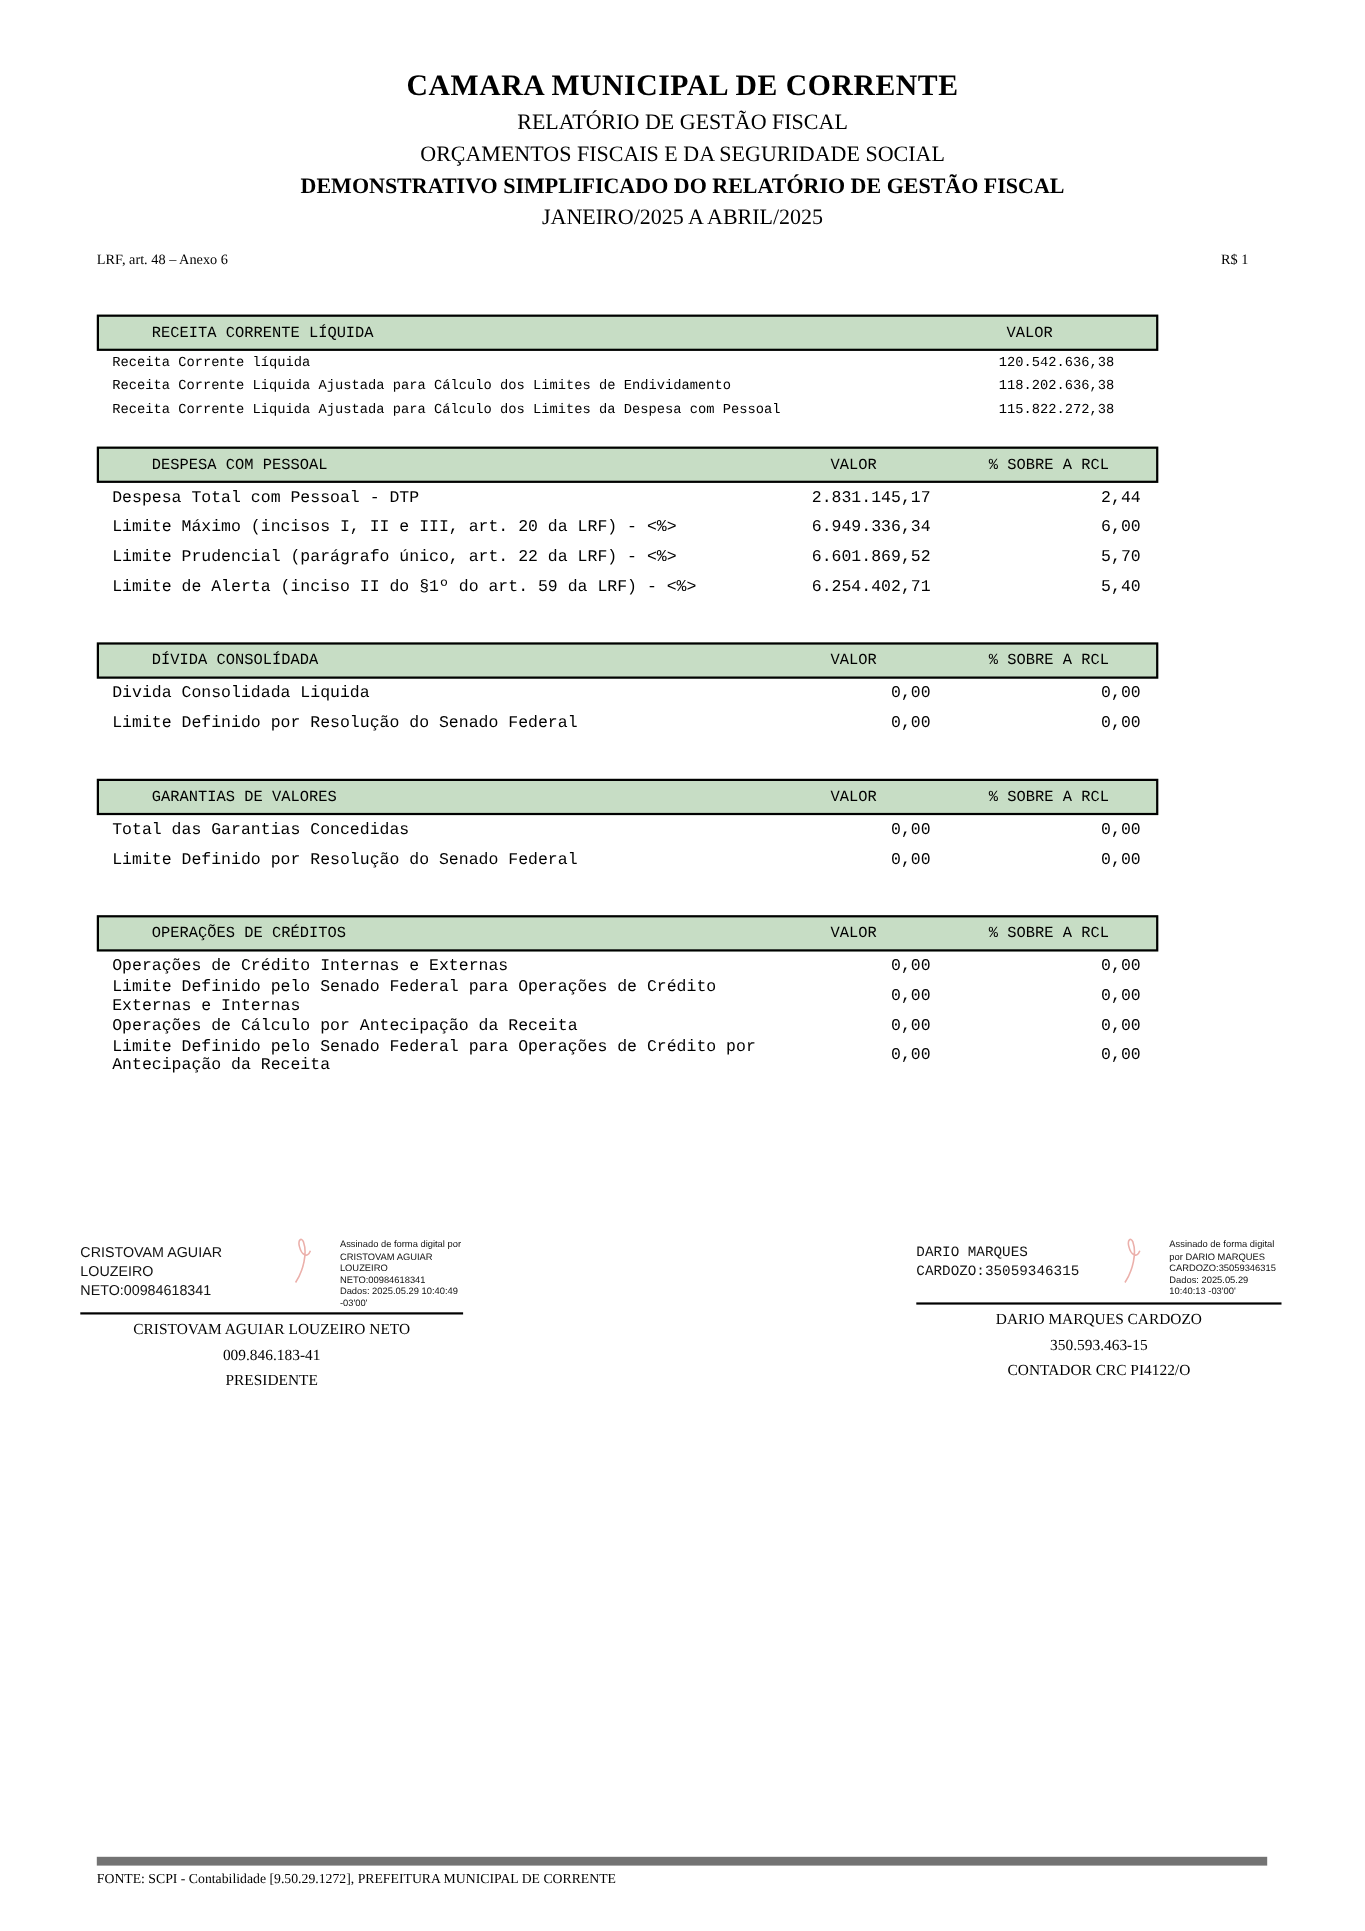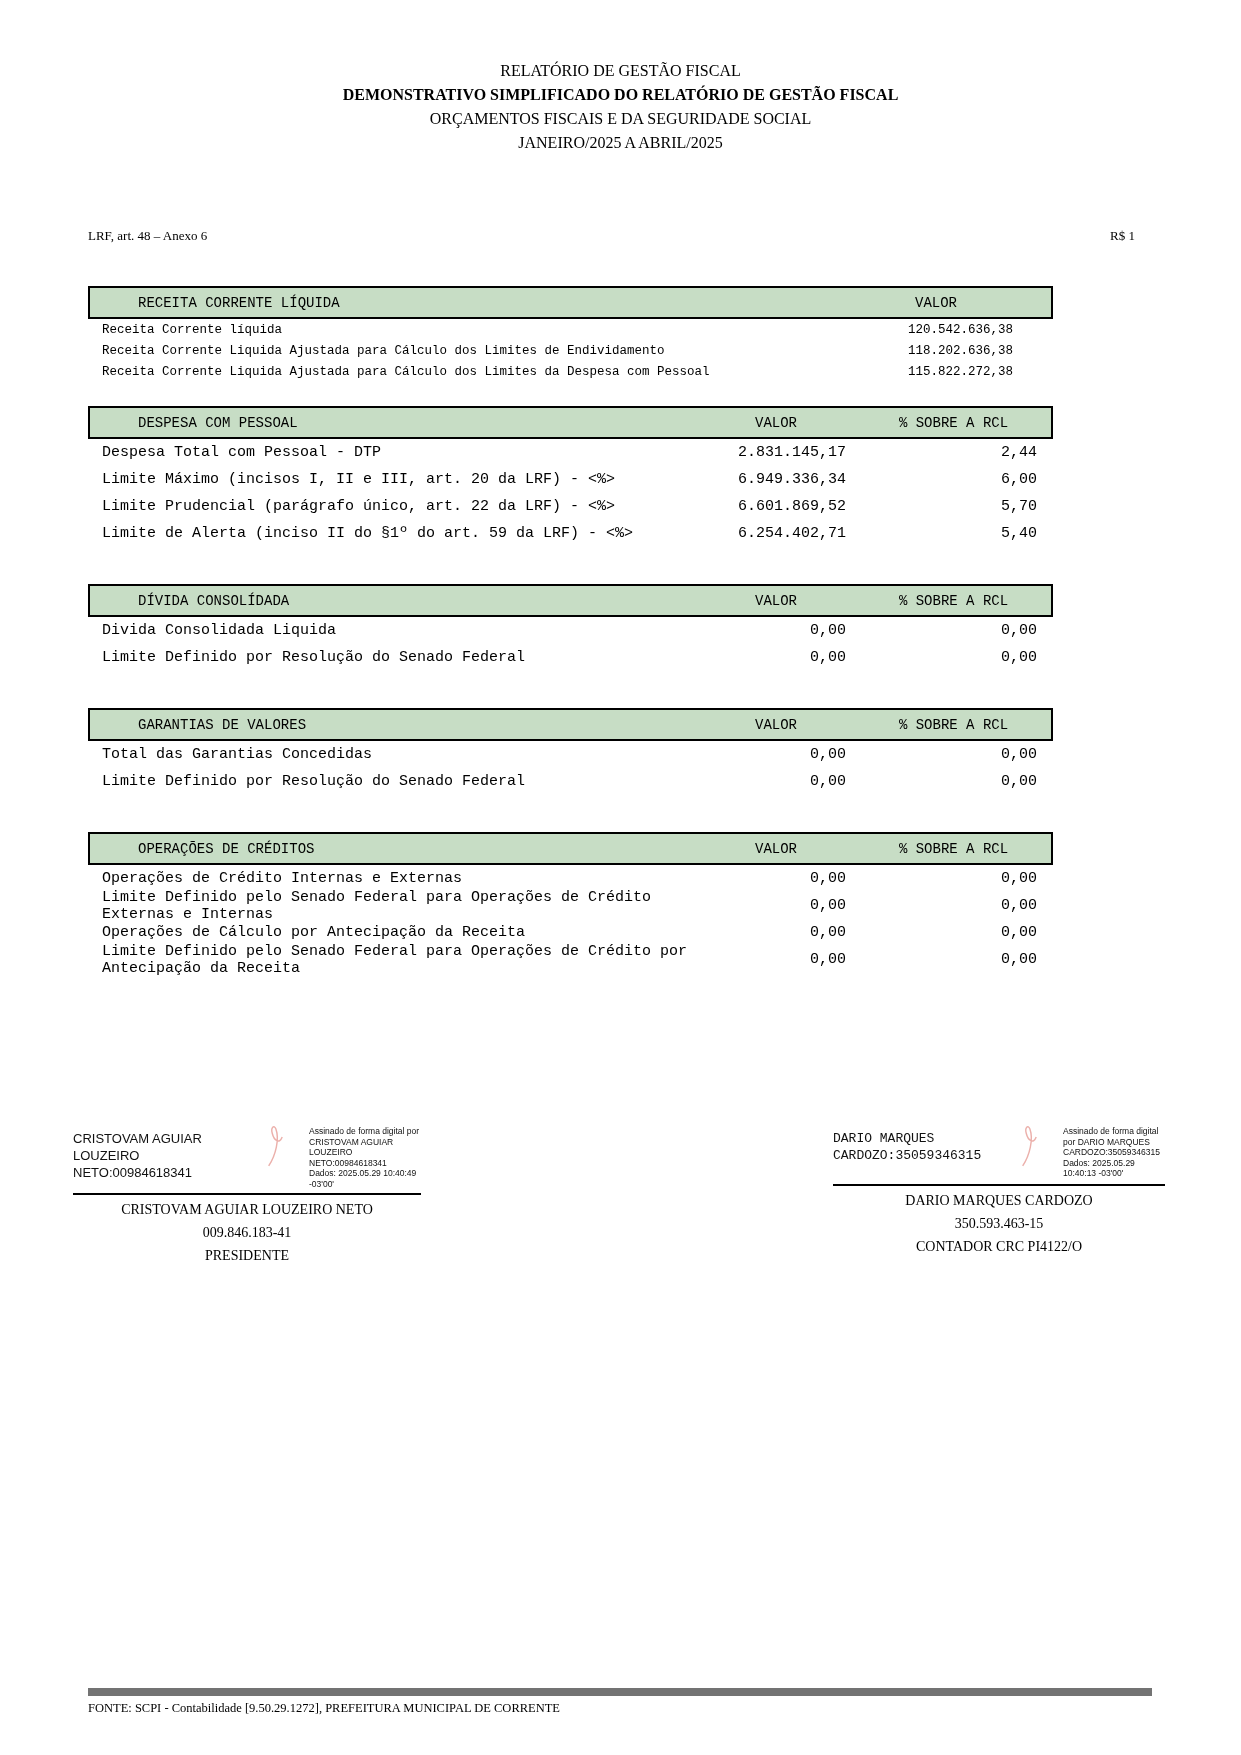--- a/index.html
+++ b/index.html
@@ -9,21 +9,21 @@
     font-family:"Liberation Serif","DejaVu Serif",serif;
     color:#000;
     position:relative;
     overflow:hidden;
   }
   .page { position:absolute; inset:0; background:#fff; }
 
   
   .rpt-header { position:absolute; top:62px; left:0; width:100%; text-align:center; }
   .rpt-title   { font-size:27px; font-weight:bold; letter-spacing:.5px; margin-bottom:7px; }
-  .rpt-sub     { font-size:16px; margin-bottom:6px; }
+  .rpt-sub     { font-size:20px; margin-bottom:6px; }
   .rpt-sub.bold{ font-weight:bold; }
 
   
   .meta-row { position:absolute; top:228px; left:88px; width:1047px;
               display:flex; justify-content:space-between; font-size:13px; }
 
   
   .tables-wrap { position:absolute; top:286px; left:88px; width:965px;font-family:Liberation Mono, monospace; }
   .fin-table { width:100%; margin-bottom:37px; }
   .fin-table.compact { margin-bottom:24px; }
@@ -65,23 +65,24 @@
   
   .footer { position:absolute; top:1688px; left:88px; width:1064px;
             border-top:8px solid #737373; padding-top:5px; font-size:12.5px; }
 </style>
 </head>
 <body>
 
 <div class="page">
 
   <div class="rpt-header">
+    <div class="rpt-title">CAMARA MUNICIPAL DE CORRENTE</div>
     <div class="rpt-sub">RELATÓRIO DE GESTÃO FISCAL</div>
+    <div class="rpt-sub">ORÇAMENTOS FISCAIS E DA SEGURIDADE SOCIAL</div>
     <div class="rpt-sub bold">DEMONSTRATIVO SIMPLIFICADO DO RELATÓRIO DE GESTÃO FISCAL</div>
-    <div class="rpt-sub">ORÇAMENTOS FISCAIS E DA SEGURIDADE SOCIAL</div>
     <div class="rpt-sub">JANEIRO/2025 A ABRIL/2025</div>
   </div>
 
   <div class="meta-row">
     <span>LRF, art. 48 – Anexo 6</span>
     <span>R$ 1</span>
   </div>
 
   <div class="tables-wrap">
       <div class="fin-table compact">

